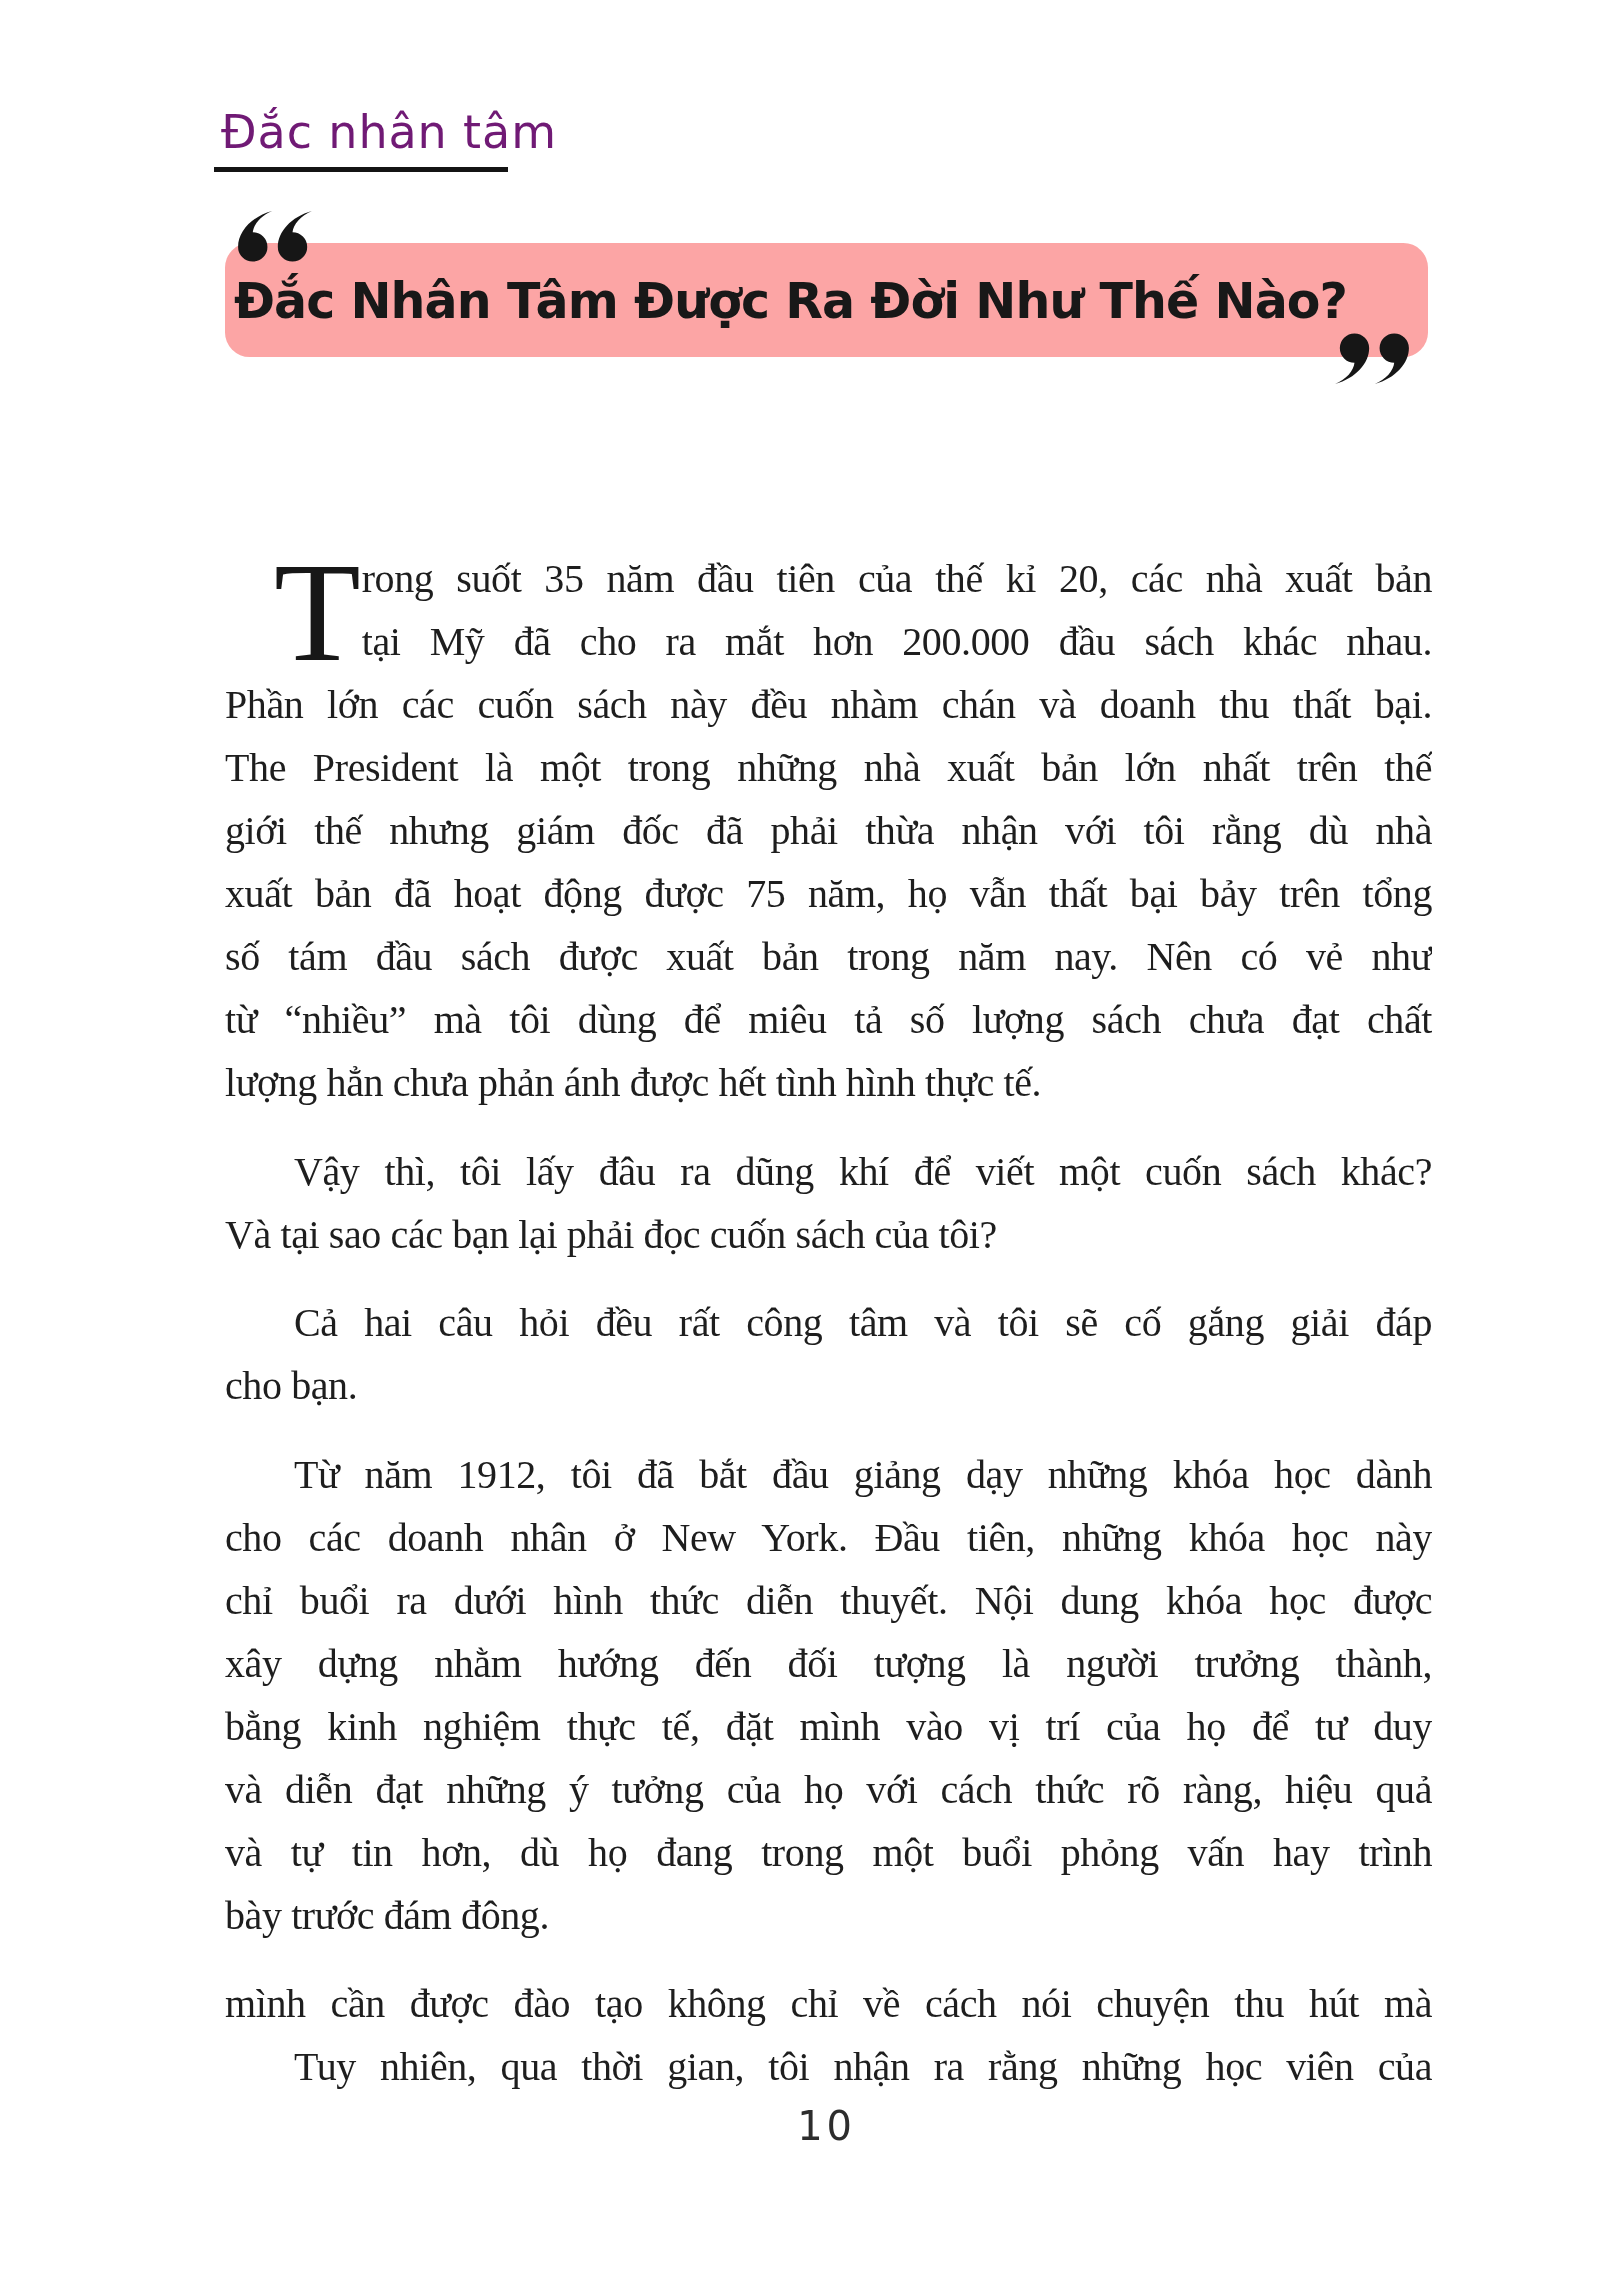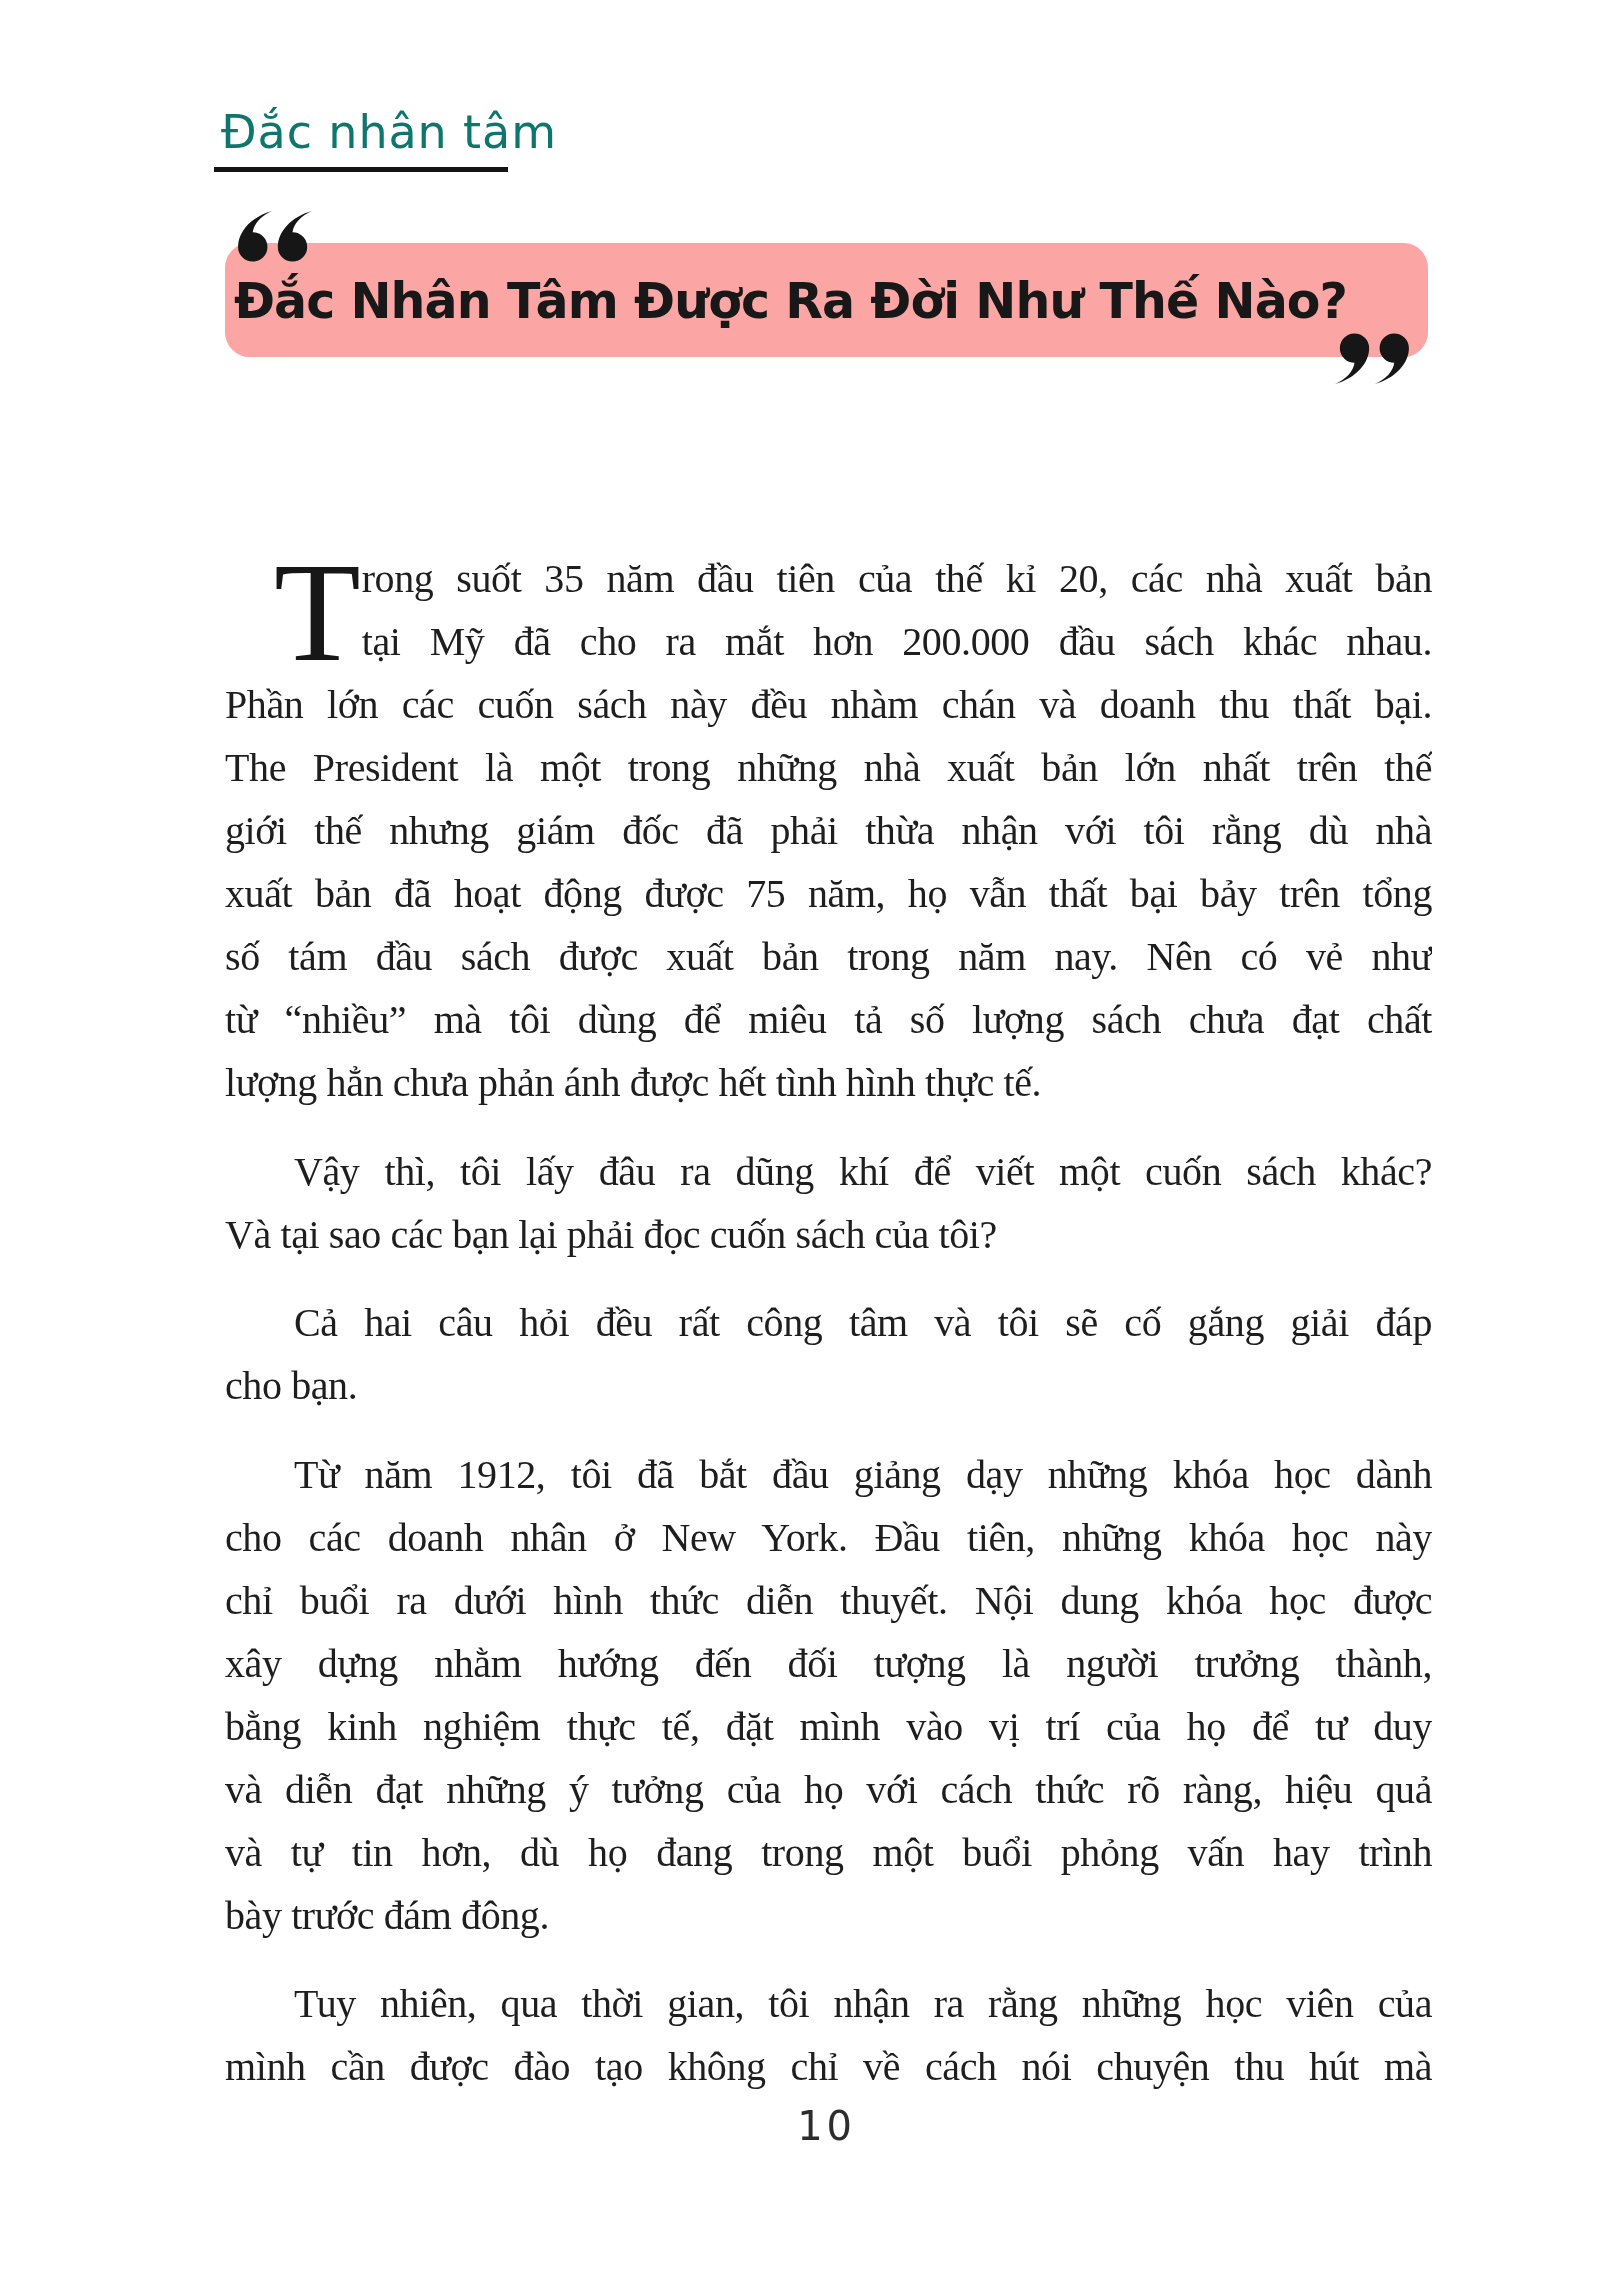--- a/index.html
+++ b/index.html
@@ -8,21 +8,21 @@
     width:1621px;height:2291px;
     background:#ffffff;
     overflow:hidden;
     font-family:"Liberation Serif","DejaVu Serif",serif;
   }
   
   #running-header{
     position:absolute;left:221px;top:106px;
     font-family:"DejaVu Sans","Liberation Sans",sans-serif;
     font-size:46px;line-height:53px;font-weight:400;
-    letter-spacing:0.9px;color:#0f766e;
+    letter-spacing:0.9px;color:#701a75;
   }
   #header-rule{
     position:absolute;left:214px;top:167px;
     width:294px;height:4.7px;background:#141414;
   }
   
   #chapter-banner{
     position:absolute;left:225px;top:243px;
     width:1203px;height:114px;
     border-radius:24.6px;
@@ -118,20 +118,20 @@
         <div class="line indent">Từ năm 1912, tôi đã bắt đầu giảng dạy những khóa học dành</div>
         <div class="line">cho các doanh nhân ở New York. Đầu tiên, những khóa học này</div>
         <div class="line">chỉ buổi ra dưới hình thức diễn thuyết. Nội dung khóa học được</div>
         <div class="line">xây dựng nhằm hướng đến đối tượng là người trưởng thành,</div>
         <div class="line">bằng kinh nghiệm thực tế, đặt mình vào vị trí của họ để tư duy</div>
         <div class="line">và diễn đạt những ý tưởng của họ với cách thức rõ ràng, hiệu quả</div>
         <div class="line">và tự tin hơn, dù họ đang trong một buổi phỏng vấn hay trình</div>
         <div class="line last">bày trước đám đông.</div>
       </div>
       <div class="paragraph">
+        <div class="line">mình cần được đào tạo không chỉ về cách nói chuyện thu hút mà</div>
         <div class="line indent">Tuy nhiên, qua thời gian, tôi nhận ra rằng những học viên của</div>
-        <div class="line">mình cần được đào tạo không chỉ về cách nói chuyện thu hút mà</div>
       </div>
     </div>
 
   <div id="page-number">10</div>
 </div>
 
 
 </body></html>

